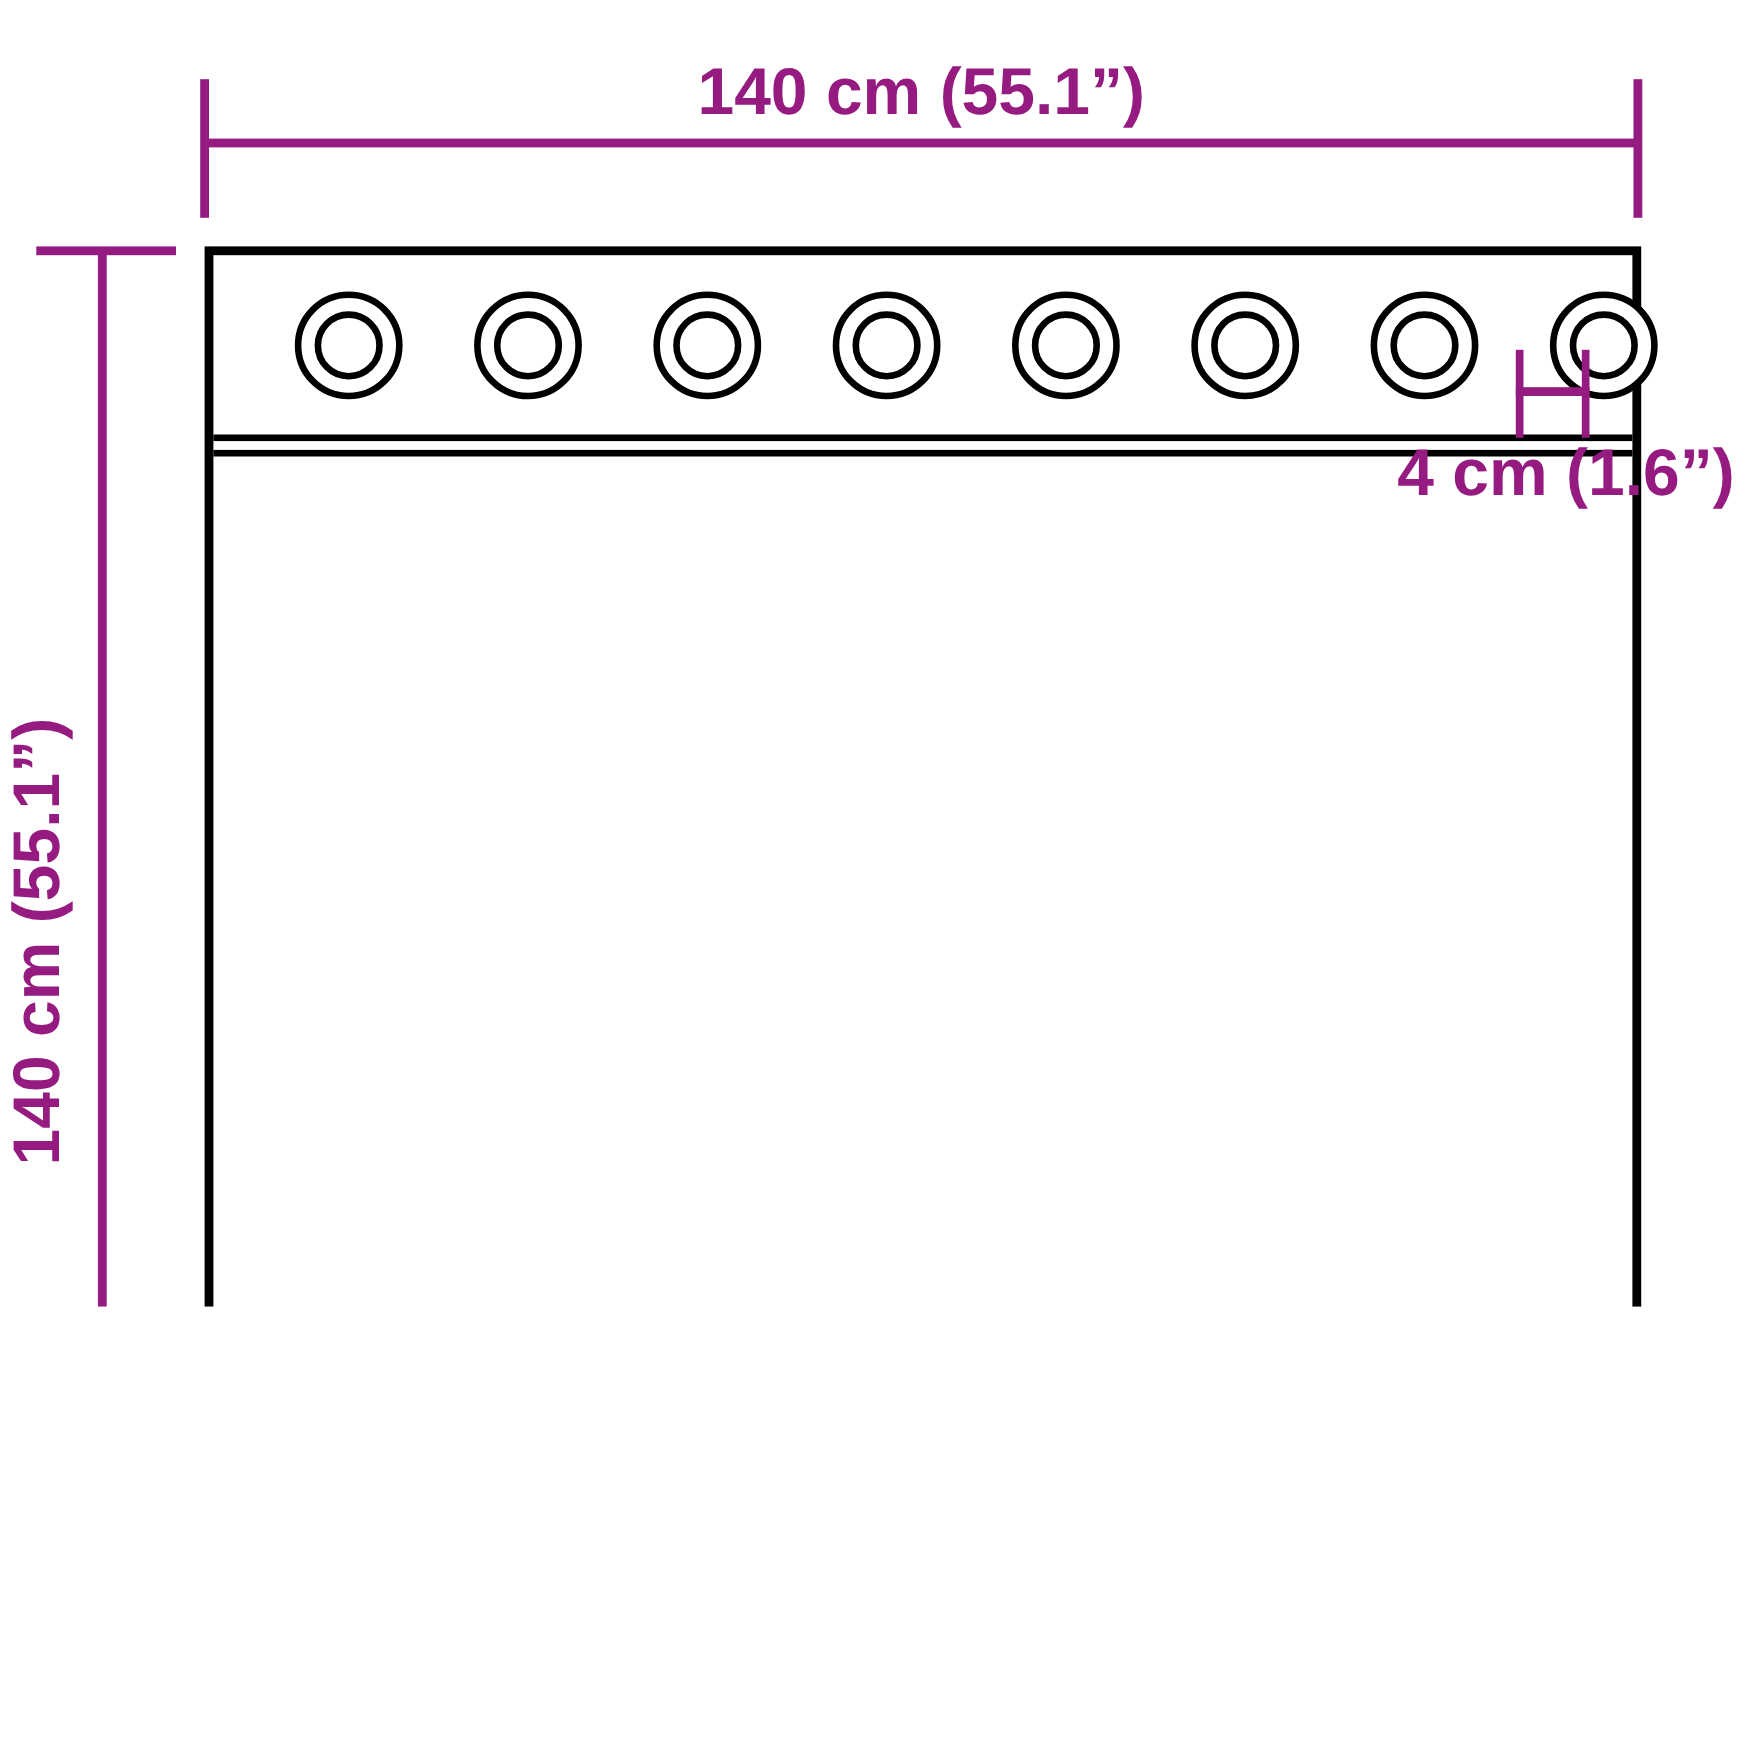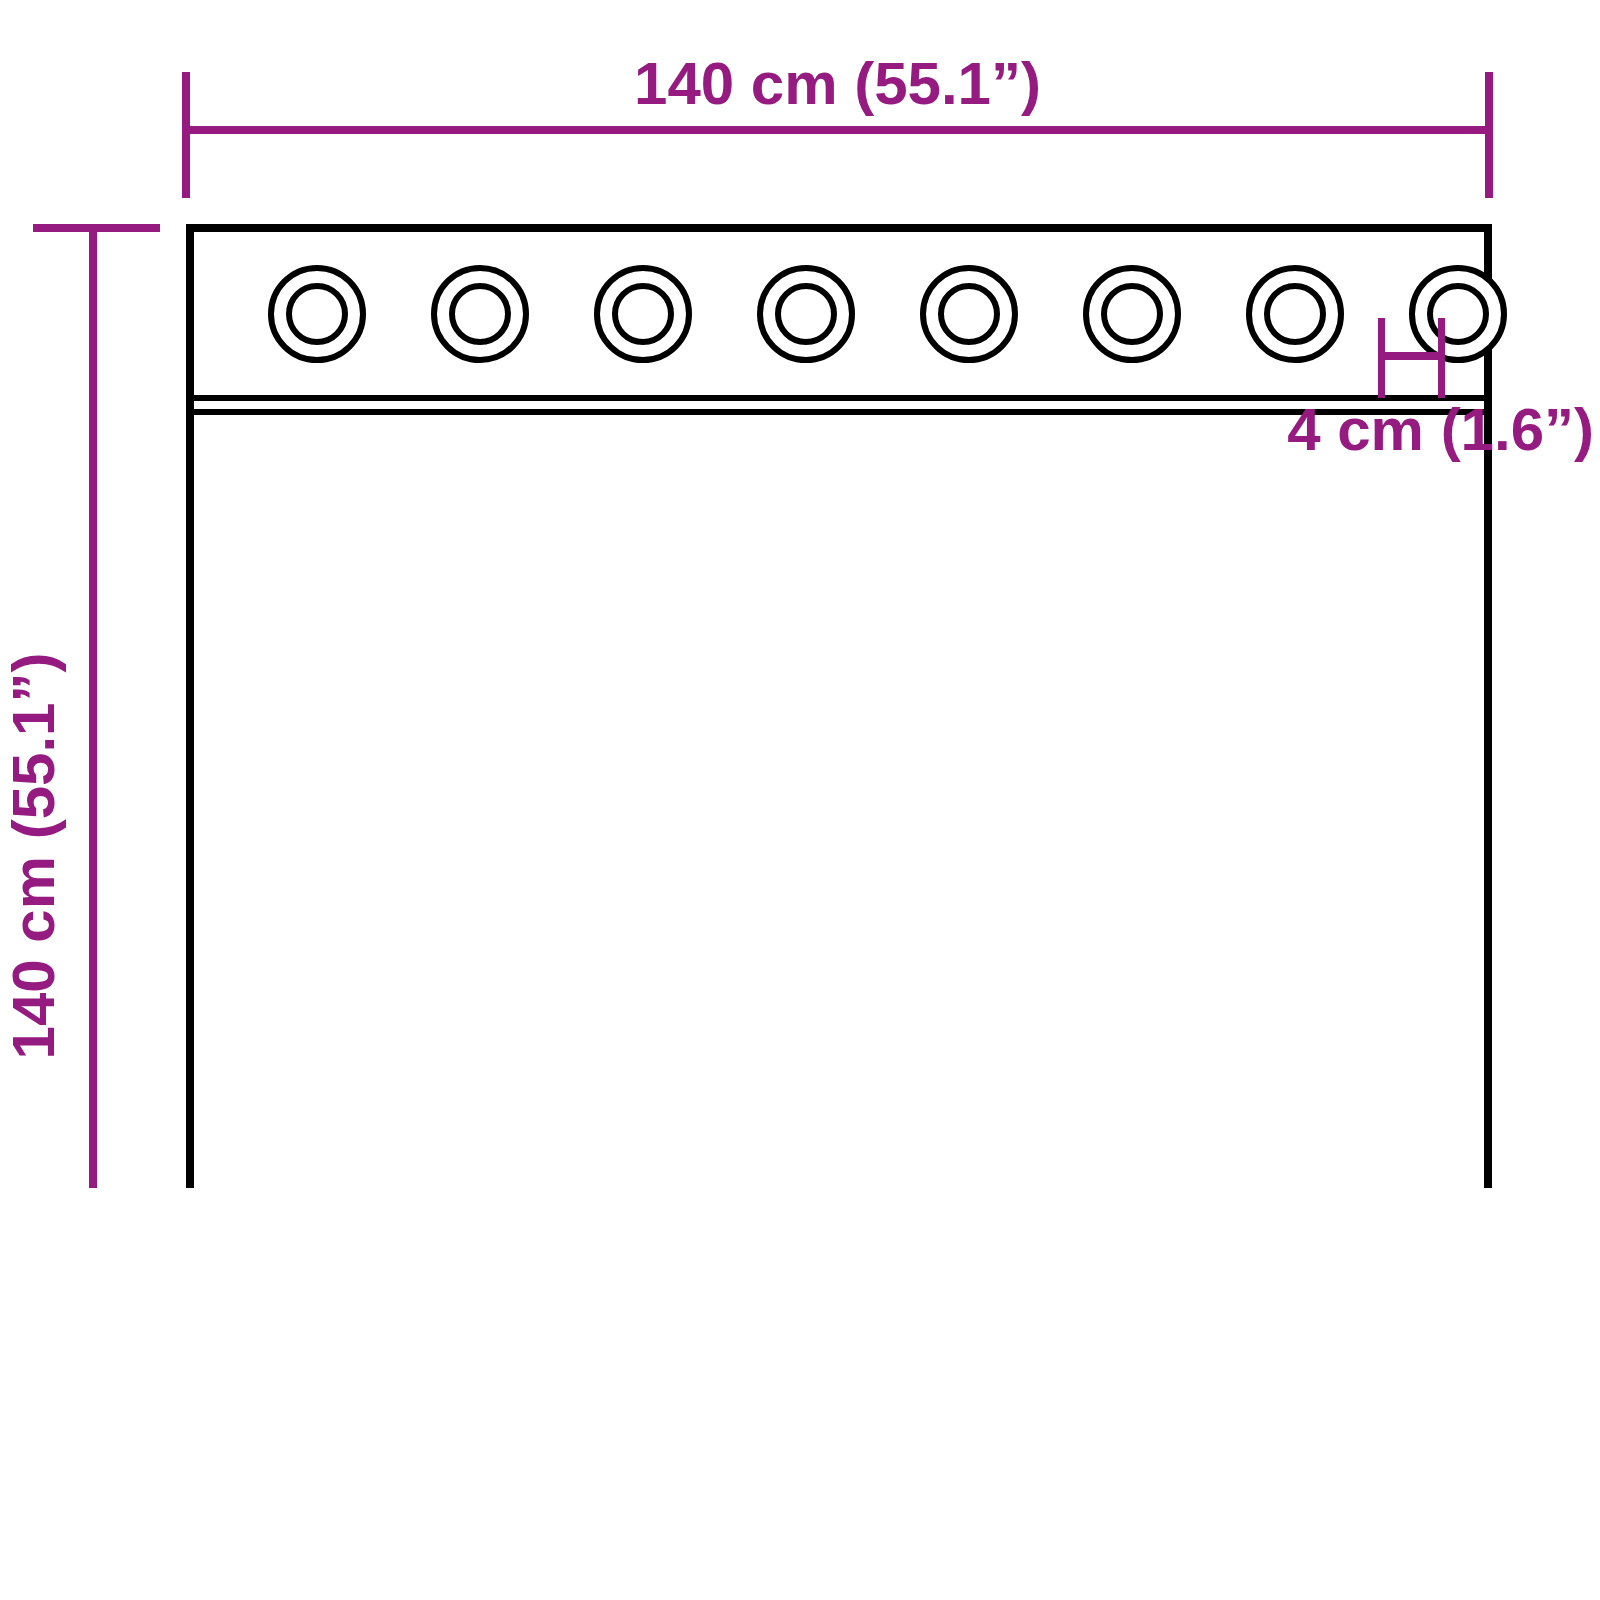--- a/index.html
+++ b/index.html
@@ -36,21 +36,21 @@
     left:186px;top:54px;width:1303px;
     text-align:center;
   }
   .left-dim-label{
     left:-610px;top:820px;width:1300px;height:72px;
     text-align:center;
     transform:rotate(-90deg);
     transform-origin:center center;
   }
   .grommet-dim-label{
-    top:400px;right:6px;
+    top:400px;right:23px;
     text-align:right;
   }
   
   .curtain{
     position:absolute;
     left:186px;top:224px;
     width:1306px;height:1312px;
     box-sizing:border-box;
     border:8px solid var(--outline);
     background:var(--bg);

